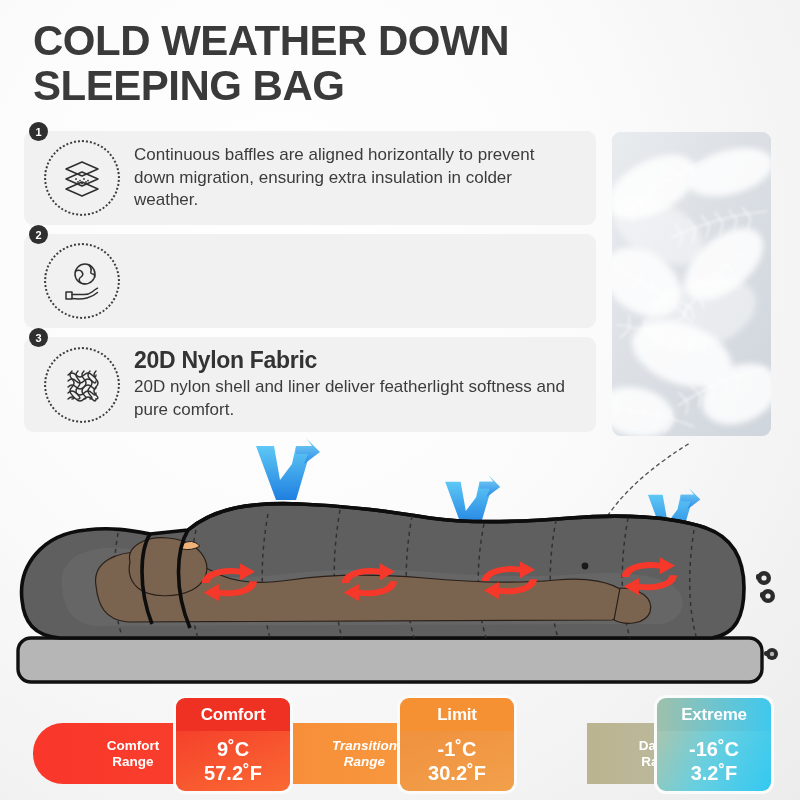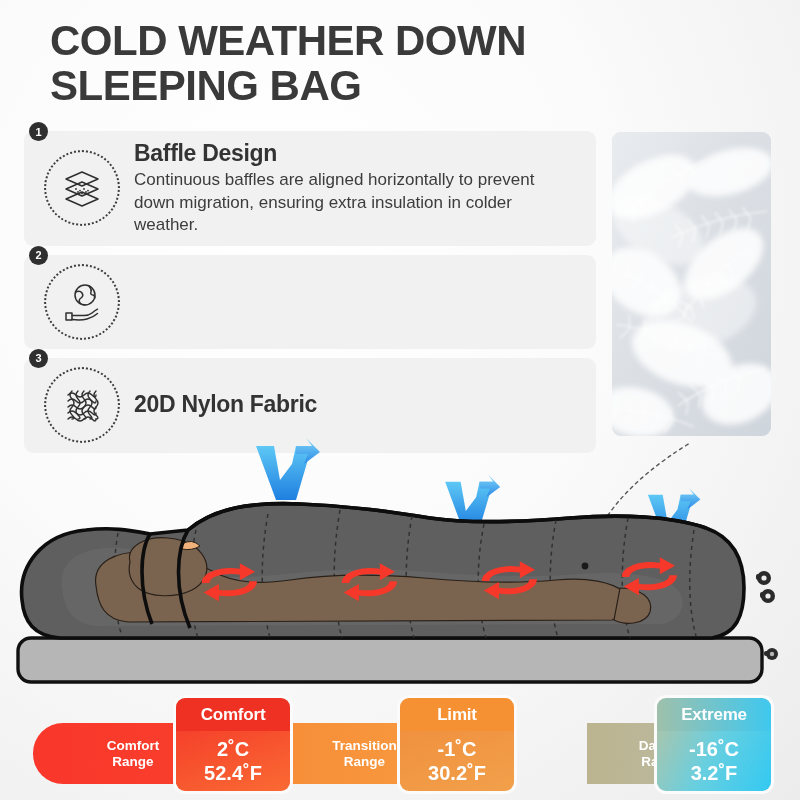--- a/index.html
+++ b/index.html
@@ -10,21 +10,21 @@
     height: 800px;
     overflow: hidden;
     font-family: "Liberation Sans", sans-serif;
     background: radial-gradient(ellipse at 35% 30%, #ffffff 0%, #fbfbfc 45%, #ececed 100%);
     position: relative;
   }
 
   
   .title {
     position: absolute;
-    left: 50px;
+    left: 33px;
     top: 18px;
     width: 600px;
     font-size: 42px;
     line-height: 1.08;
     font-weight: bold;
     letter-spacing: -0.5px;
     color: #3a3a3a;
     text-transform: uppercase;
   }
 
@@ -131,20 +131,21 @@
   }
   .range.comfort-range {
     left: 33px; width: 200px;
     border-radius: 30px 0 0 30px;
     background: linear-gradient(90deg,#f9372b 0%, #f9402c 100%);
   }
   .range.transition-range {
     left: 287px; width: 155px;
     background: linear-gradient(90deg,#f78e39 0%, #f79a3f 100%);
     color: #fff;
+    font-style: italic;
   }
   .range.danger-range {
     left: 540px; width: 150px;
     background: linear-gradient(90deg,#bcb490 0%, #b9bba4 100%);
     color: #fff;
     margin-left: 47px;
   }
 
   .callout {
     position: absolute;
@@ -205,21 +206,20 @@
             <circle cx="20" cy="24.6" r="0.9"></circle>
           <circle cx="24" cy="23" r="0.9"></circle>
             <circle cx="28" cy="24.6" r="0.9"></circle>
           <circle cx="18" cy="26" r="0.9"></circle>
             <circle cx="22" cy="27.4" r="0.9"></circle>
           <circle cx="26" cy="26" r="0.9"></circle>
         </g>
       </svg>
     </div>
     <div class="card-body">
-      <div class="card-title">Baffle Design</div>
       <div class="card-desc">Continuous baffles are aligned horizontally to prevent down migration, ensuring extra insulation in colder weather.</div>
     </div>
   </div>
 
   <div class="card c2">
     <div class="badge">2</div>
     <div class="icon-wrap">
       <svg width="46" height="44" viewBox="0 0 46 44">
         <g fill="none" stroke="#2f2f2f" stroke-width="1.5" stroke-linecap="round" stroke-linejoin="round">
           <circle cx="26" cy="15" r="10"></circle>
@@ -246,20 +246,21 @@
           <path d="M10 6 q-4 4 0 8 t0 8 t0 8 t0 4"></path>
           <path d="M16 6 q-4 4 0 8 t0 8 t0 8 t0 4"></path>
           <path d="M22 6 q-4 4 0 8 t0 8 t0 8 t0 4"></path>
           <path d="M28 6 q-4 4 0 8 t0 8 t0 8 t0 4"></path>
           <path d="M34 6 q-4 4 0 8 t0 8 t0 8 t0 4"></path>
         </g>
       </svg>
     </div>
     <div class="card-body">
       <div class="card-title">20D Nylon Fabric</div>
+      <div class="card-desc">20D nylon shell and liner deliver featherlight softness and pure comfort.</div>
     </div>
   </div>
 </div>
 
 <div class="photo">
   <svg viewBox="0 0 159 304" preserveAspectRatio="none">
     <defs>
       <linearGradient id="featherBg" x1="0" y1="0" x2="1" y2="1">
         <stop offset="0%" stop-color="#e9ecef"></stop>
         <stop offset="40%" stop-color="#dde1e6"></stop>
@@ -474,22 +475,22 @@
   <div class="range comfort-range">Comfort
 Range</div>
   <div class="range transition-range">Transition
 Range</div>
   <div class="range danger-range">Danger
 Range</div>
 
   <div class="callout comfort">
     <div class="lab">Comfort</div>
     <div class="vals">
-      <span>2˚C</span>
-      <span>52.4˚F</span>
+      <span>9˚C</span>
+      <span>57.2˚F</span>
     </div>
   </div>
 
   <div class="callout limit">
     <div class="lab">Limit</div>
     <div class="vals">
       <span>-1˚C</span>
       <span>30.2˚F</span>
     </div>
   </div>

